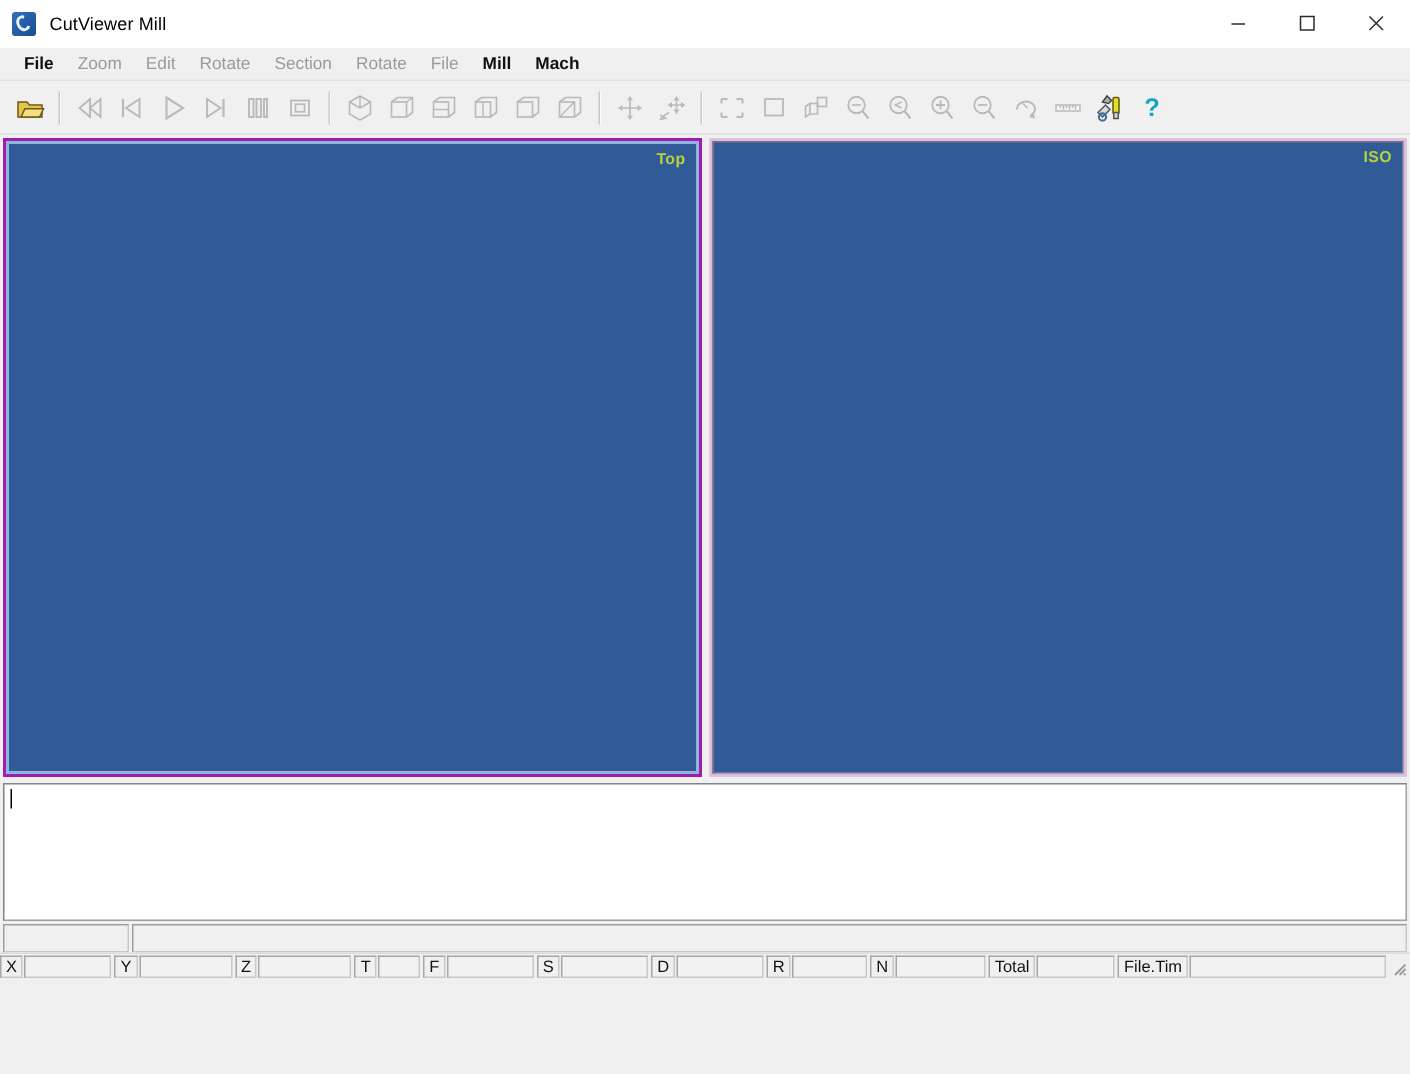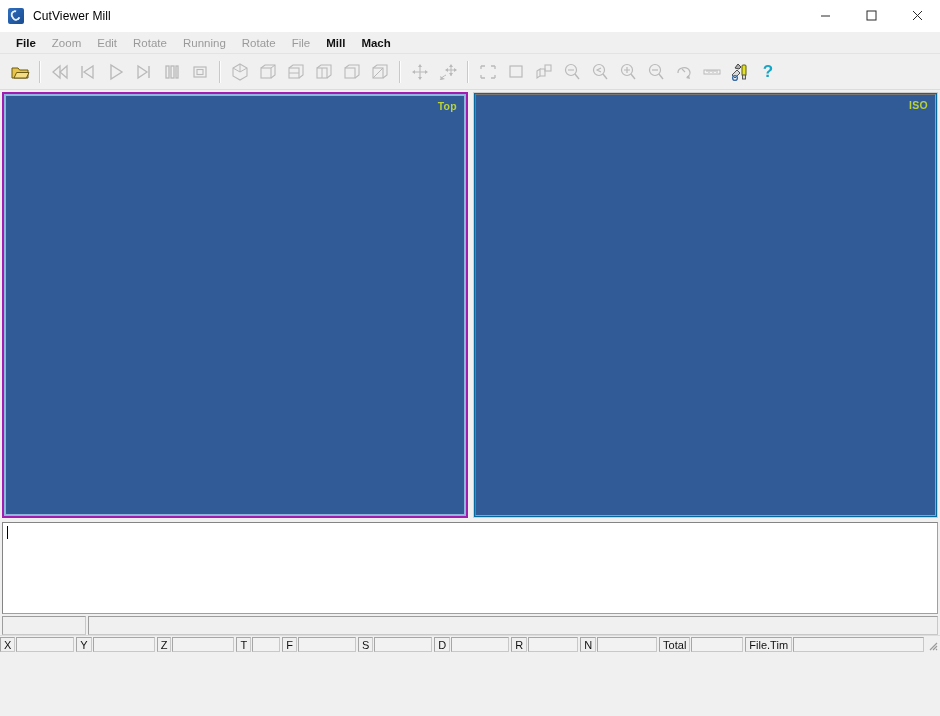--- a/index.html
+++ b/index.html
@@ -39,21 +39,21 @@
   .tb-sep{width:1px;height:22px;background:#c9c9c9;margin:0 5px;border-right:1px solid #fdfdfd;flex:0 0 auto;}
   .tb-btn svg{display:block;}
   .dis{opacity:.42;}
 
   
   .viewports{height:428px;min-height:428px;display:flex;padding:2px 2px 0 2px;box-sizing:border-box;gap:5px;}
   .vp{position:relative;box-sizing:border-box;}
   .vp.left{width:466px;padding:0;background:#bef264;
            border:2px solid #a21caf;}
   .vp.left .vp-inner{border:2px solid #8fb6dd;}
-  .vp.right{flex:1;padding:1px;background:#0369a1;border:1px solid #cfcfcf;}
+  .vp.right{flex:1;padding:1px;background:#f0abfc;border:1px solid #cfcfcf;}
   .vp.right .vp-inner{border:1px solid #9e9e9e;border-top-color:#777;border-left-color:#777;}
   .vp-inner{width:100%;height:100%;background:#315b96;box-sizing:border-box;position:relative;overflow:hidden;}
   .vp-label{position:absolute;top:4px;right:7px;font-size:10.5px;font-weight:bold;
             color:#b9d13a;letter-spacing:.3px;}
 
   
   .editor-wrap{flex:1;margin:4px 2px 0 2px;background:#ffffff;border:1px solid #a0a0a0;
                border-top-color:#848484;border-left-color:#848484;position:relative;box-sizing:border-box;}
   .editor-text{font-family:"Liberation Mono", monospace;font-size:12px;color:#000;
                padding:3px 4px;white-space:pre;}
@@ -103,21 +103,21 @@
           </svg>
       </div>
     </div>
   </div>
 
   <div class="menubar" id="menubar">
       <div class="menu-item enabled">File</div>
       <div class="menu-item">Zoom</div>
       <div class="menu-item">Edit</div>
       <div class="menu-item">Rotate</div>
-      <div class="menu-item">Running</div>
+      <div class="menu-item">Section</div>
       <div class="menu-item">Rotate</div>
       <div class="menu-item">File</div>
       <div class="menu-item enabled">Mill</div>
       <div class="menu-item enabled">Mach</div>
     </div>
 
   <div class="toolbar" id="toolbar">
       <div class="tb-btn" title="Open">
         <svg width="20" height="20" viewBox="0 0 20 20">
           <path d="M2 6h6l1.6 2H18v8H2z" fill="#e8c54a" stroke="#6b5a12" stroke-width="1"></path>

